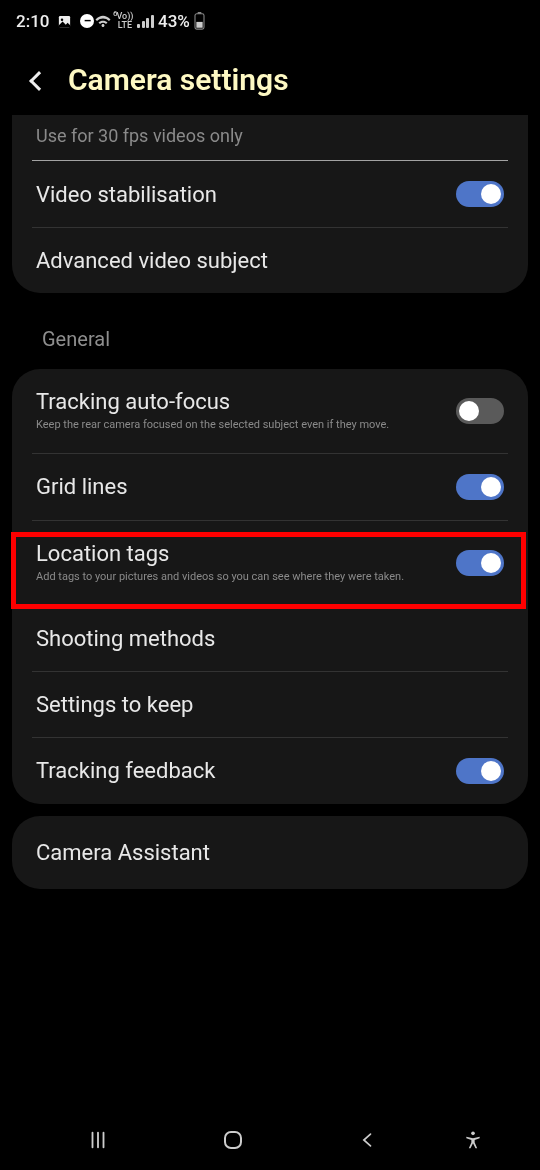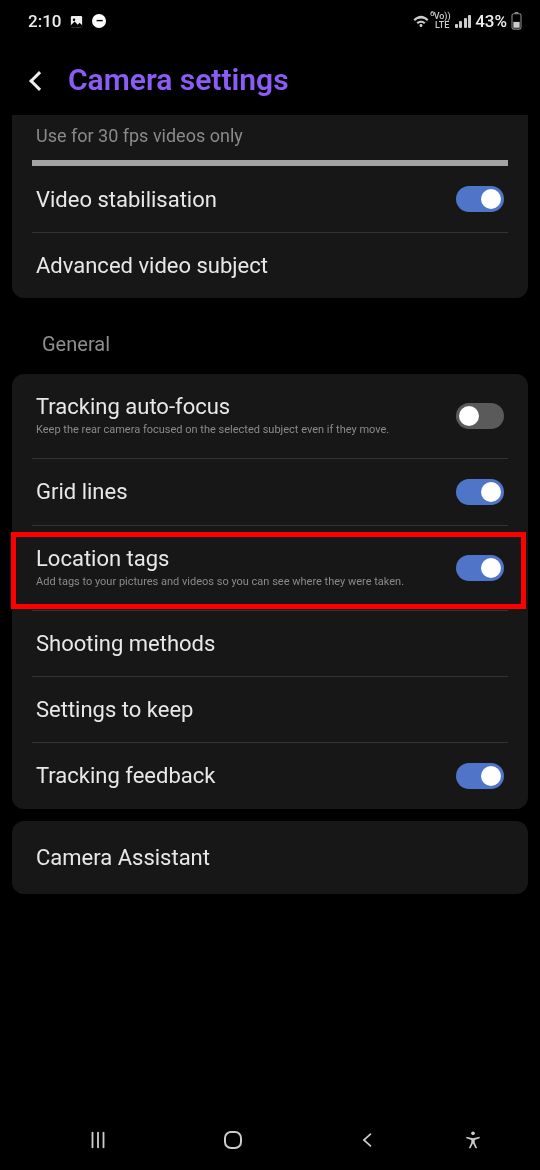--- a/index.html
+++ b/index.html
@@ -7,28 +7,26 @@
       width: 540px;
       height: 1170px;
       background: #000;
       font-family: -apple-system, BlinkMacSystemFont, "Segoe UI", Roboto, sans-serif;
       color: #e8e8e8;
       overflow: hidden;
       position: relative;
     }
     .status-bar {
       display: flex;
-      justify-content: space-between;
       align-items: center;
       padding: 8px 18px 4px 16px;
       height: 38px;
       font-size: 17px;
       font-weight: 500;
       color: #eee;
-      margin-left: 12px;
     }
     .status-left {
       display: flex;
       align-items: center;
       gap: 8px;
     }
     .status-right {
       display: flex;
       align-items: center;
       gap: 4px;
@@ -49,40 +47,40 @@
       height: 14px;
       border-left: 3px solid #eee;
       border-bottom: 3px solid #eee;
       transform: rotate(45deg);
       margin-right: 2px;
       margin-top: 2px;
     }
     .header-title {
       font-size: 30px;
       font-weight: 600;
-      color: #8b5cf6;
+      color: #fef9c3;
     }
     .content {
       padding: 0 12px;
     }
     .card {
       background: #171717;
-      border-radius: 12px;
+      border-radius: 28px;
       padding: 0 20px;
       margin-bottom: 12px;
     }
     .card.first {
       border-top-left-radius: 0;
       border-top-right-radius: 0;
     }
     .truncated-top {
       padding: 10px 4px 14px 4px;
       color: #8a8a8a;
       font-size: 18px;
-      border-bottom: 6px solid #a3a3a3;
+      border-bottom: 1px solid #a3a3a3;
     }
     .section-label {
       color: #8e8e8e;
       font-size: 20px;
       padding: 22px 30px 18px 30px;
     }
     .row {
       display: flex;
       align-items: center;
       justify-content: space-between;

